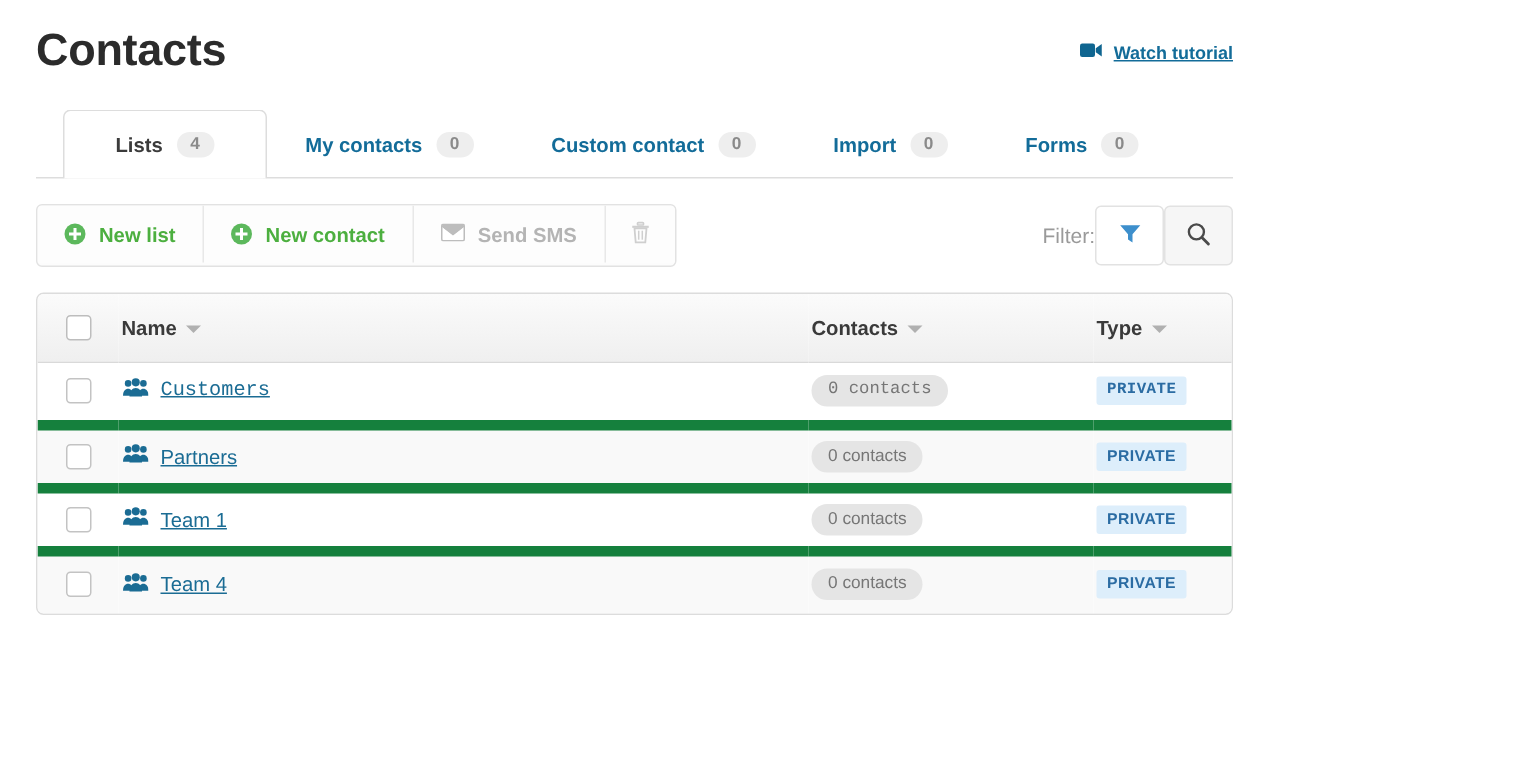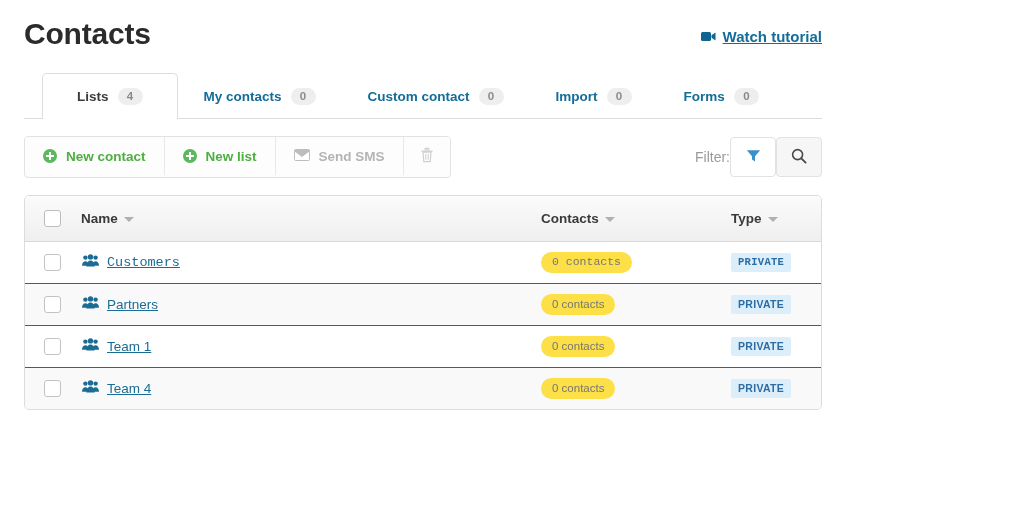--- a/index.html
+++ b/index.html
@@ -41,21 +41,21 @@
   }
   .tutorial-link {
     position: absolute;
     right: 0;
     top: 28px;
     display: flex;
     align-items: center;
     gap: 7px;
     text-decoration: none;
     color: #136c99;
-    font-size: 15px;
+    font-size: 12px;
     font-weight: bold;
     cursor: pointer;
   }
   .tutorial-label {
     text-decoration: underline;
   }
   .video-icon { display: block; }
 
   
   .tabs-bar {
@@ -224,21 +224,21 @@
     width: 0; height: 0;
     border-left: 5px solid transparent;
     border-right: 5px solid transparent;
     border-top: 5px solid #b0b0b0;
     margin-top: 2px;
   }
   .list-table tbody tr { height: 42px; }
   .list-table tbody tr.odd  { background: #ffffff; }
   .list-table tbody tr.even { background: #f9f9f9; }
   .list-table tbody td {
-    border-top: 1px solid #15803d;
+    border-top: 7px solid #15803d;
     padding: 0;
     font-size: 13px;
     color: #444444;
     vertical-align: middle;
   }
   .list-table tbody tr:first-child td { border-top: none; font-family: Liberation Mono, monospace; }
 
   .cell-pad { padding-left: 2px; display: flex; align-items: center; }
   .cell-center { display: flex; align-items: center; justify-content: center; }
 
@@ -264,21 +264,21 @@
   .list-link {
     color: #1b6c94;
     text-decoration: underline;
     font-size: 13.5px;
     cursor: pointer;
   }
   .pill {
     display: inline-block;
     padding: 4px 11px 5px;
     border-radius: 11px;
-    background: #fde047;
+    background: #e5e5e5;
     color: #767676;
     font-size: 11.5px;
     line-height: 12px;
     white-space: nowrap;
   }
   .badge {
     display: inline-block;
     padding: 4px 7px 4px;
     border-radius: 2px;
     background: #ddeefb;
@@ -341,26 +341,26 @@
       <span>Forms</span>
       <span class="tab-count">0</span>
     </div>
   </div>
 
   <div class="toolbar">
 
     <div class="btn-group">
       <button class="tbtn">
         <span class="plus-icon"></span>
-        <span>New contact</span>
+        <span>New list</span>
       </button>
 
       <button class="tbtn">
         <span class="plus-icon"></span>
-        <span>New list</span>
+        <span>New contact</span>
       </button>
 
       <button class="tbtn disabled">
         <span>
           <svg width="16" height="12" viewBox="0 0 16 12">
             <rect x="0.5" y="0.5" width="15" height="11" rx="1" fill="#ffffff" stroke="#bdbdbd"></rect>
             <path d="M1 1.5 L8 7 L15 1.5" fill="none" stroke="#bdbdbd" stroke-width="1.6"></path>
             <path d="M0.8 1 L15.2 1 L15.2 2.2 L8 7.6 L0.8 2.2 Z" fill="#bdbdbd"></path>
           </svg>
         </span>

